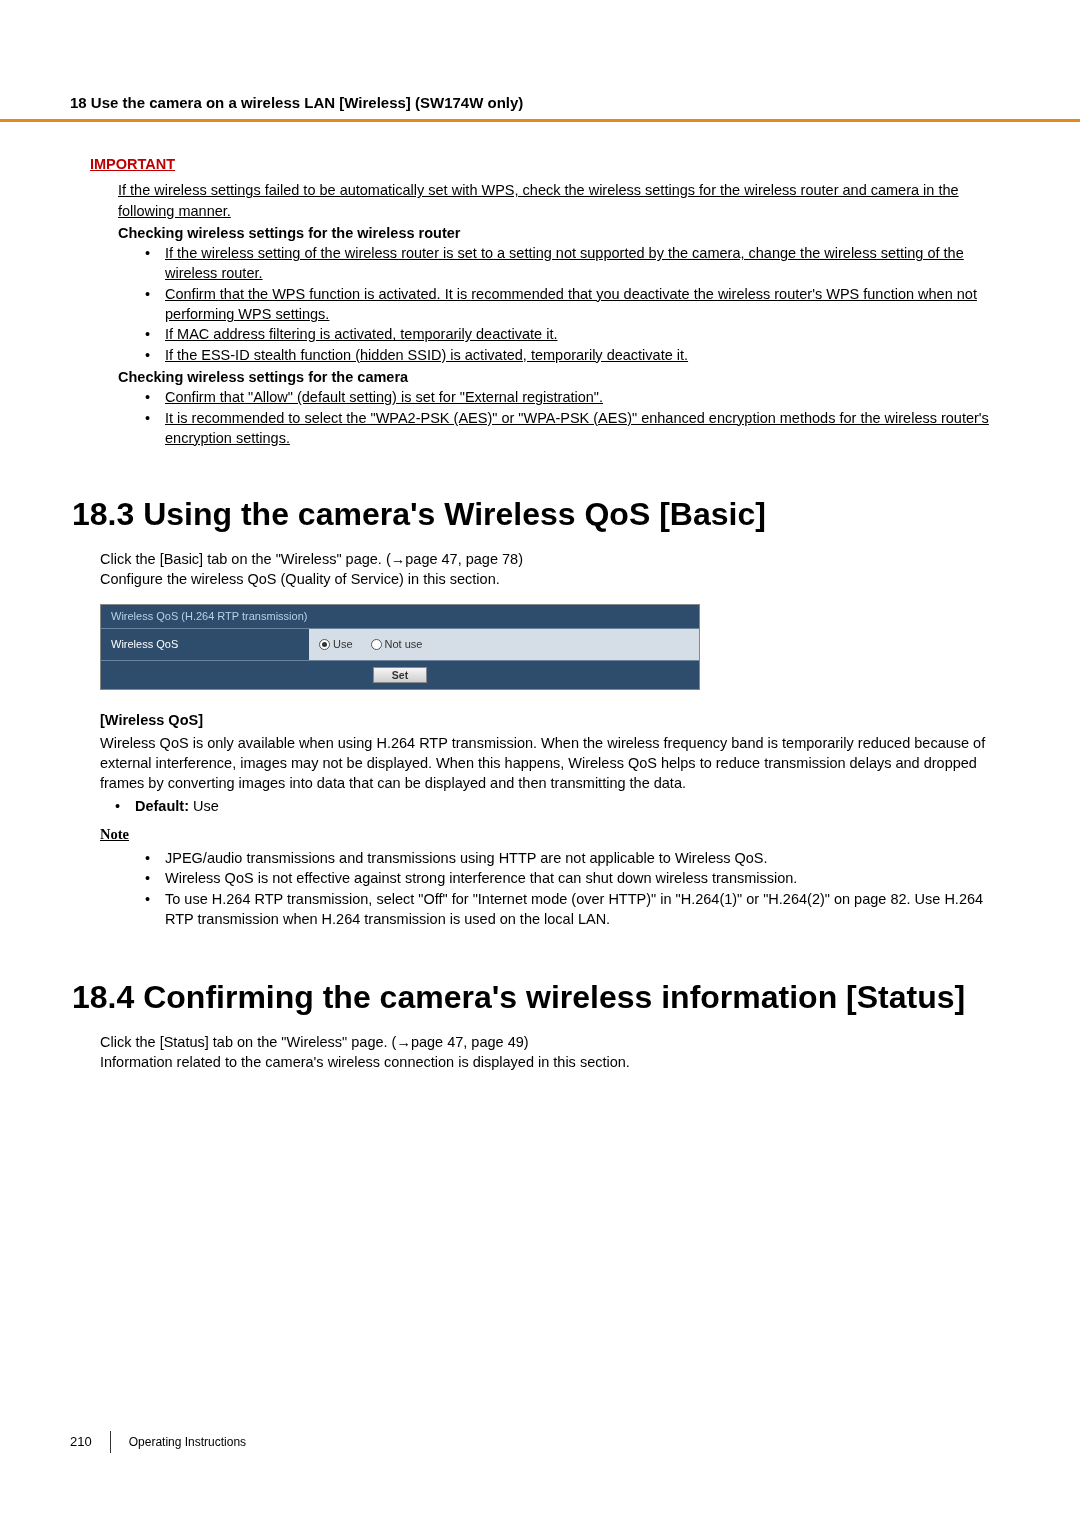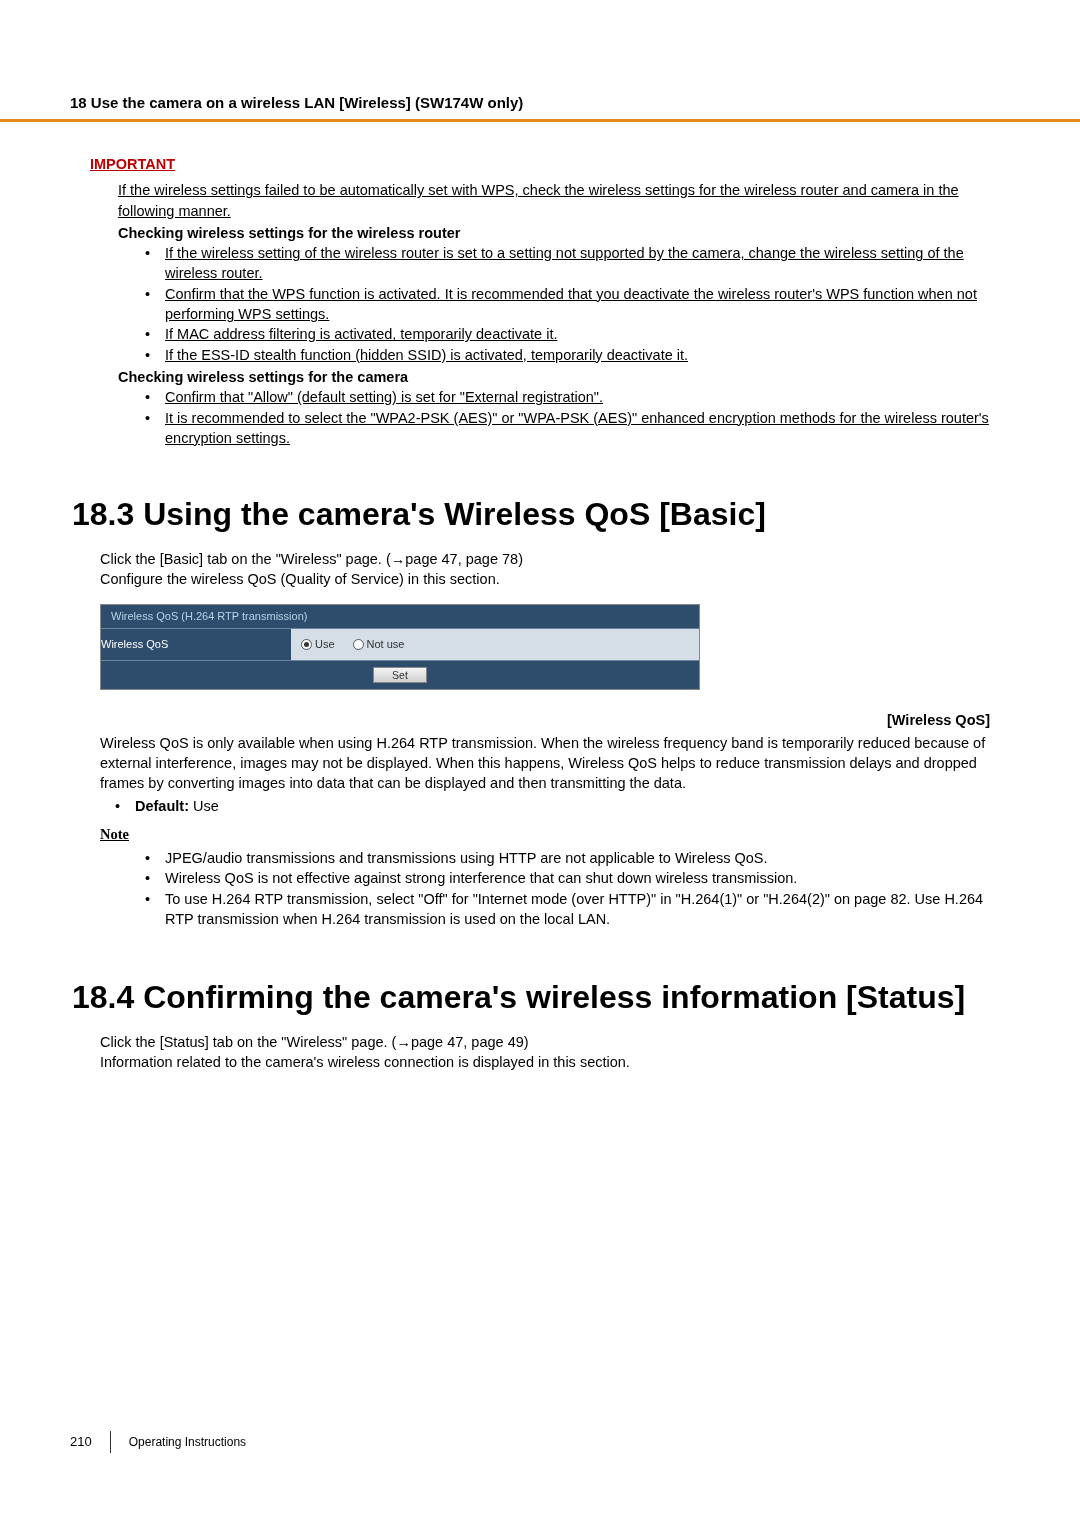--- a/index.html
+++ b/index.html
@@ -58,24 +58,24 @@
     .panel-title {
       color: #b6d1ea;
       font-size: 11px;
       padding: 4px 8px 4px 10px;
     }
     .panel-row {
       display: flex;
       border-top: 1px solid #6b839b;
     }
     .panel-label {
-      width: 190px;
+      width: 208px;
       color: #fff;
       font-size: 11px;
-      padding: 8px 0;
+      padding: 8px 10px;
       background: #2e4c6b;
     }
     .panel-controls {
       flex: 1;
       background: #d5dde6;
       padding: 6px 10px;
       display: flex;
       gap: 18px;
       align-items: center;
       font-size: 11px;
@@ -92,24 +92,24 @@
       background: #2e4c6b;
       padding: 6px 0;
       display: flex;
       justify-content: center;
     }
     .set-btn {
       background: linear-gradient(#f5f5f5,#cfcfcf);
       border: 1px solid #888;
       font-size: 10.5px;
       padding: 1px 18px;
-      font-weight: normal;
+      font-weight: bold;
       color: #333;
     }
-    .subheading { font-weight: bold; padding-left: 10px; margin-top: 2px; text-align: right; }
+    .subheading { font-weight: bold; padding-left: 10px; margin-top: 2px; }
     .body-para { padding-left: 10px; margin-top: 2px; }
     ul.sub-bullet { list-style: none; padding-left: 25px; margin-top: 2px; }
     ul.sub-bullet > li { position: relative; padding-left: 20px; }
     ul.sub-bullet > li::before { content: "•"; position: absolute; left: 0; top: 0; }
     .default-label { font-weight: bold; }
     .note-label { font-weight: bold; text-decoration: underline; padding-left: 10px; margin-top: 8px; font-family: Liberation Serif, serif; }
     ul.note-list { list-style: none; padding-left: 55px; margin-top: 4px; }
     ul.note-list > li { position: relative; padding-left: 20px; }
     ul.note-list > li::before { content: "•"; position: absolute; left: 0; top: 0; }
     .footer { position: absolute; bottom: 74px; left: 70px; font-size: 12px; display:flex; align-items:center; gap:18px; }

